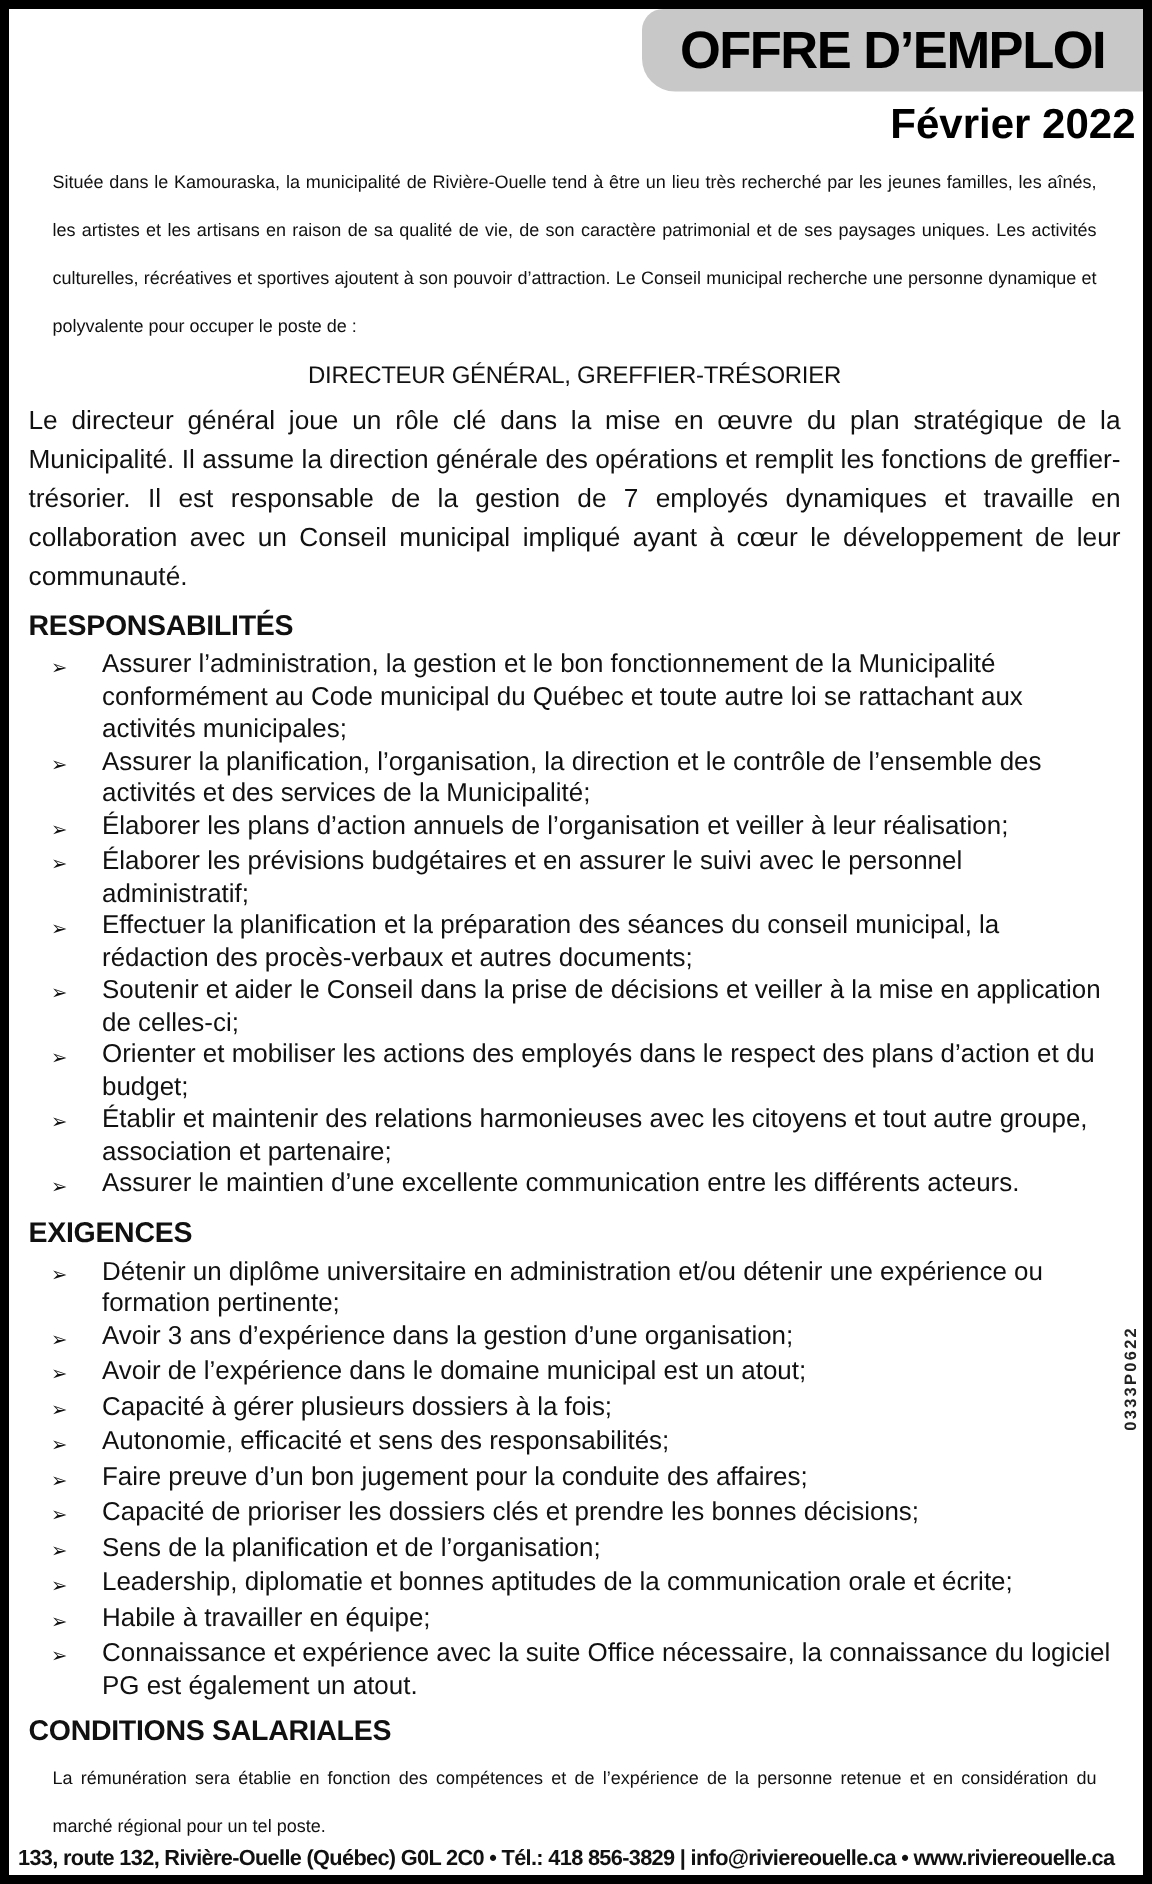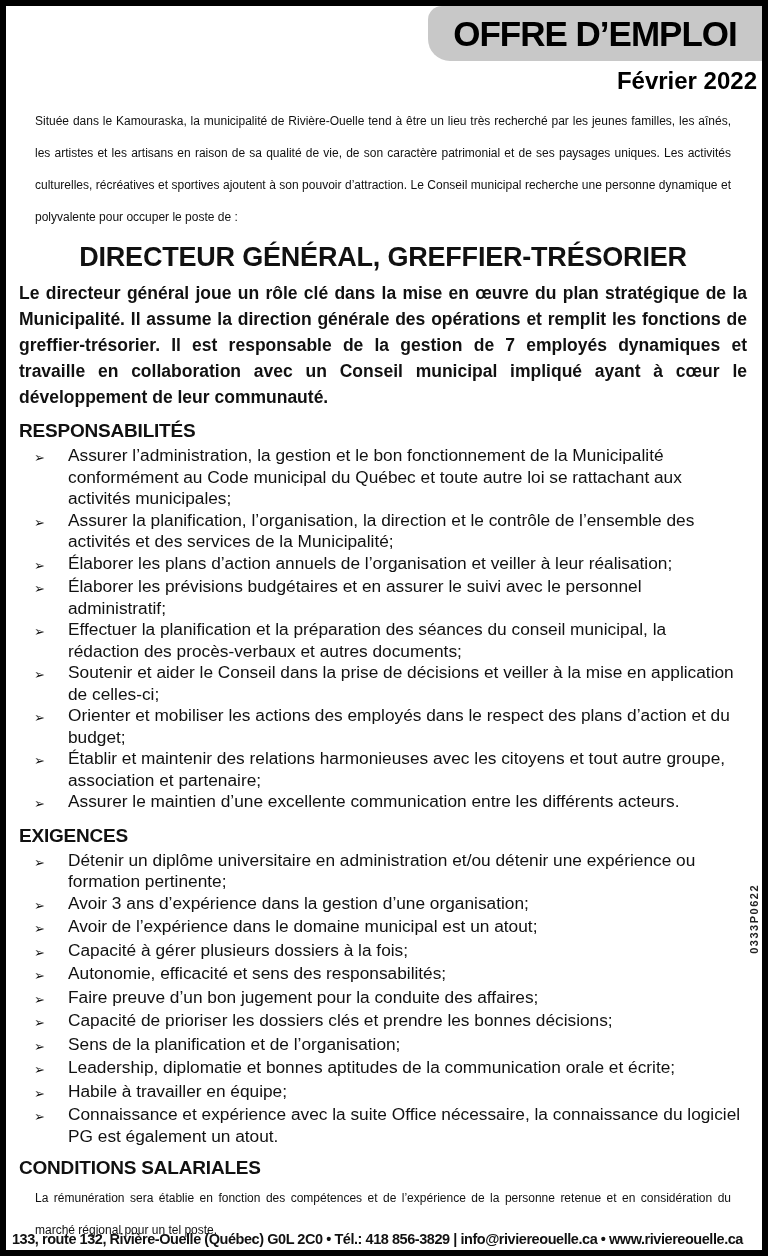--- a/index.html
+++ b/index.html
@@ -21,26 +21,26 @@
     position:absolute;left:128px;top:26px;
     font-family:"DejaVu Serif", serif;font-style:italic;
     font-size:30px;color:#2b2b2b;white-space:nowrap;
   }
   .banner{
     position:absolute;right:0;top:0;width:334px;height:55px;
     background:#c8c8c8;border-radius:14px 0 0 22px;
     display:flex;align-items:center;justify-content:center;
   }
   .banner span{font-size:35px;font-weight:bold;letter-spacing:-1px;color:#000;white-space:nowrap;text-align:center;}
-  .date{position:absolute;right:5px;top:61px;font-size:24px;font-weight:bold;color:#000;}
+  .date{position:absolute;right:5px;top:61px;font-size:28px;font-weight:bold;color:#000;}
   
   .content{padding:0 15px 0 13px;}
   .para{font-size:12px;line-height:32px;text-align:justify;margin:2px 16px 0;}
-  .title{font-size:27px;font-weight:bold;text-align:center;margin:9px 0 7px;letter-spacing:-0.2px;}
-  .summary{font-size:17.5px;line-height:26px;text-align:justify;margin:0;font-weight:bold;}
+  .title{font-size:16px;font-weight:normal;text-align:center;margin:9px 0 7px;letter-spacing:-0.2px;}
+  .summary{font-size:17.5px;line-height:26px;text-align:justify;margin:0;}
   h2{font-size:19px;font-weight:bold;margin:10px 0 3px;letter-spacing:-0.2px;}
   ul.blist{margin:2px 0 0;padding:0;list-style:none;}
   ul.blist li{display:flex;padding-left:15px;font-size:17.3px;line-height:21.5px;}
   .marker{flex:0 0 34px;font-size:13px;padding-top:2px;color:#111;}
   .li-text{flex:1;padding-right:6px;}
   .apply{font-size:17.5px;line-height:26px;text-align:center;margin:12px 30px 0;}
   .footer{
     position:absolute;left:6px;right:6px;bottom:3px;
     font-size:14.5px;font-weight:bold;letter-spacing:-0.45px;
     text-align:left;white-space:nowrap;

